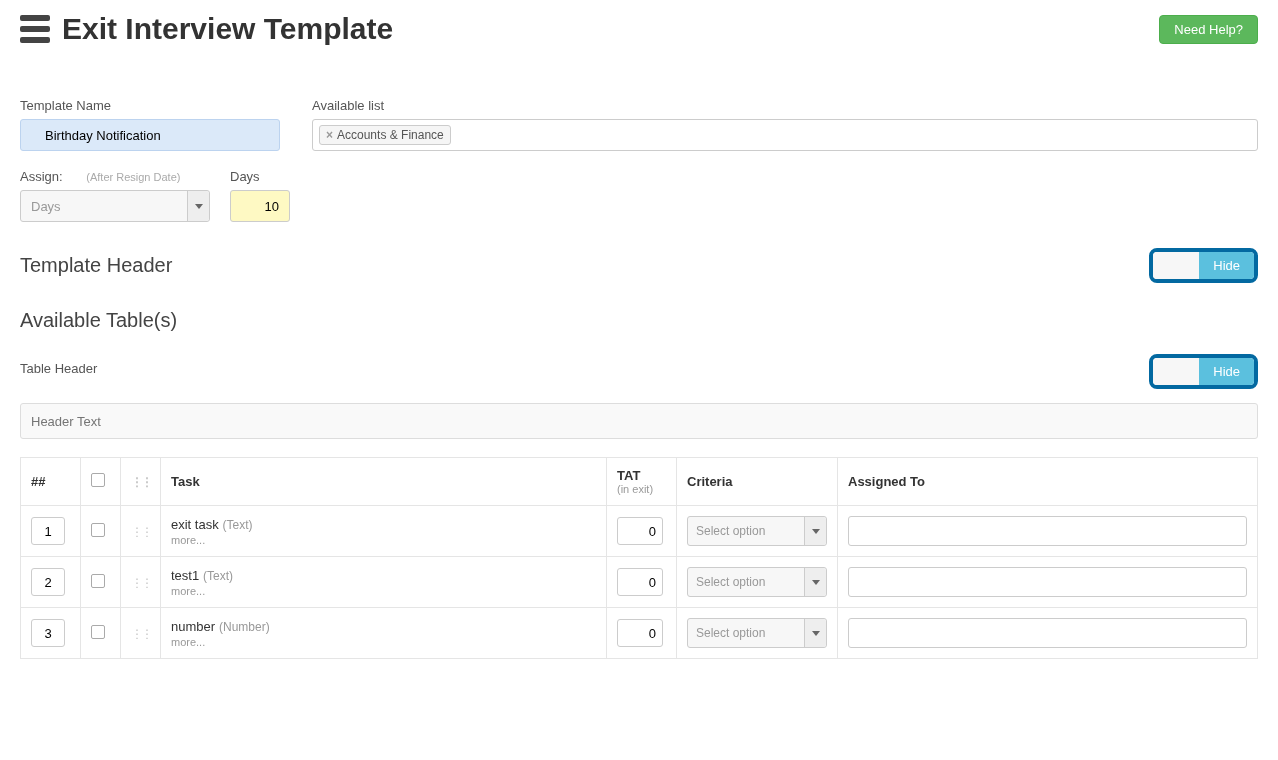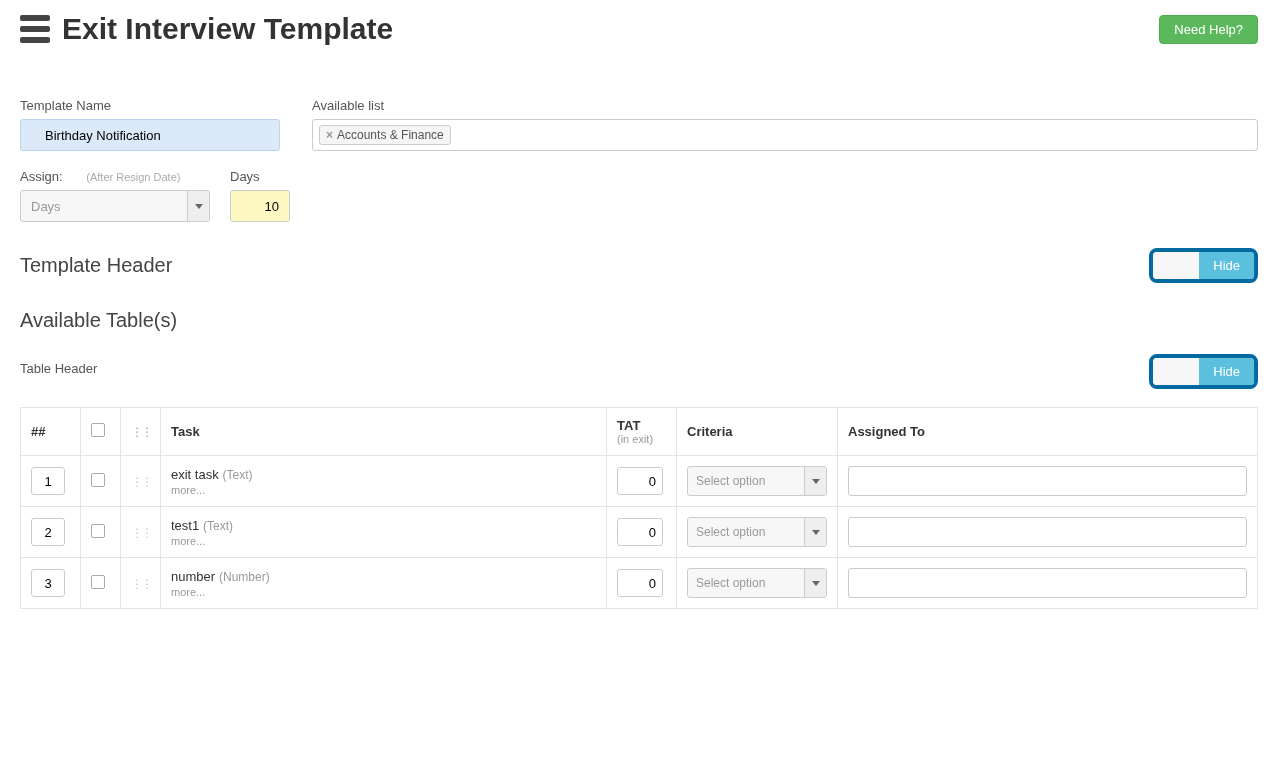--- a/index.html
+++ b/index.html
@@ -128,20 +128,21 @@
   </div>
 
   <div class="section-header" style="margin-top:22px;">
     <label style="font-size:13px; color:#555;">Table Header</label>
     <div class="toggle-group">
       <button class="toggle-btn blank"></button>
       <button class="toggle-btn active">Hide</button>
     </div>
   </div>
 
+  <input class="table-header-input" placeholder="Header Text" style="">
 
   <table class="tasks">
     <thead>
       <tr>
         <th class="col-num">##</th>
         <th class="col-chk"><span class="chk"></span></th>
         <th class="col-chk"><span class="drag-handle"></span></th>
         <th>Task</th>
         <th class="col-tat">
           <span>TAT</span>

